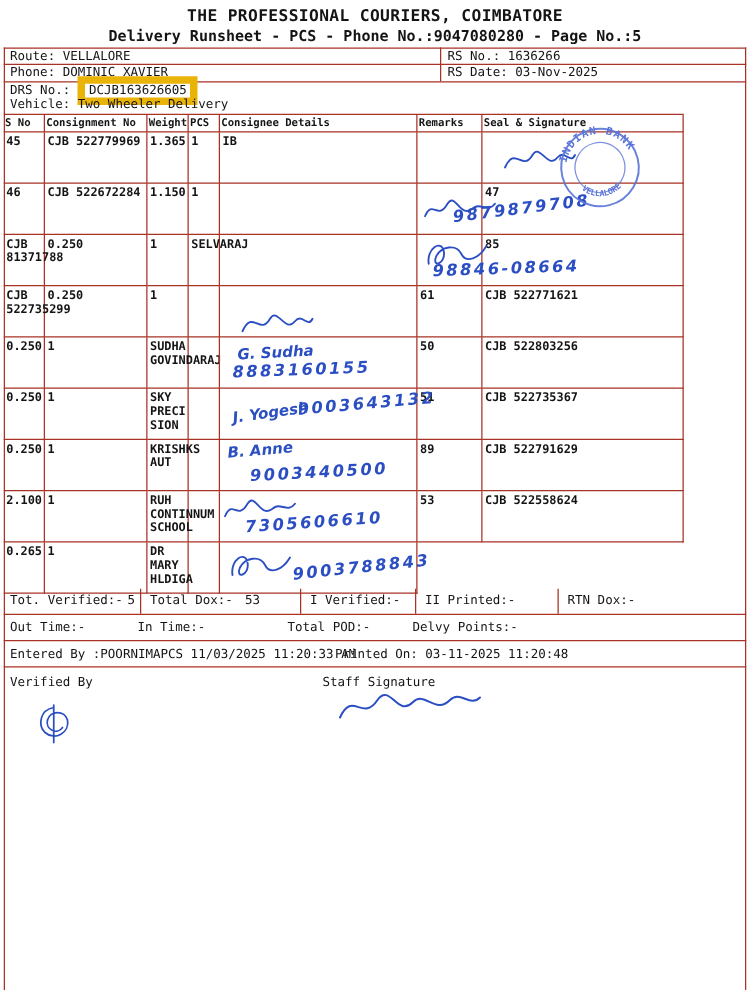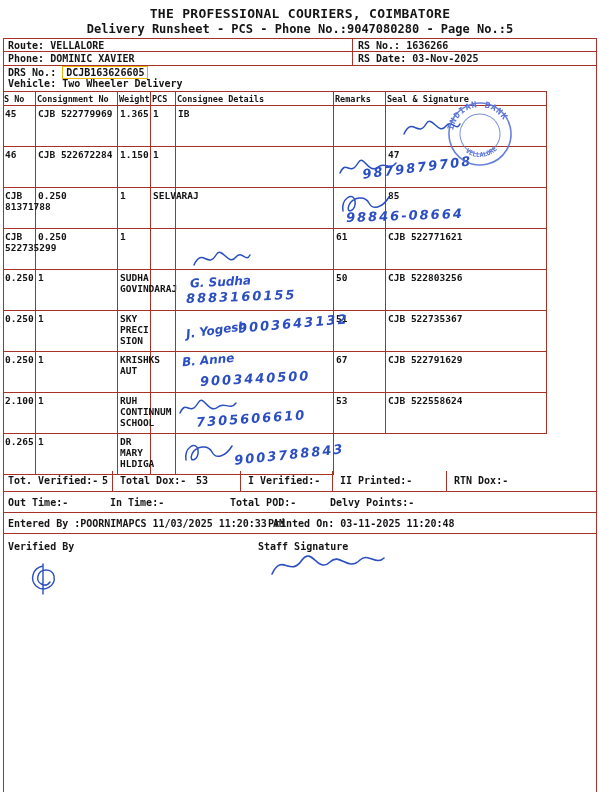--- a/index.html
+++ b/index.html
@@ -5,22 +5,22 @@
   :root{--bd:#A93226;--ink:#2B4EC2;--stamp:#5B74D8;}
   *{box-sizing:border-box;margin:0;padding:0}
   html,body{background:#dedede}
   .page{position:relative;width:600px;height:800px;background:#fff;
         font-family:"DejaVu Sans Mono","Liberation Mono",monospace;color:#141414;overflow:hidden}
   .ctr{position:absolute;left:0;width:100%;text-align:center;font-weight:bold}
   .title{top:6px;font-size:13px;letter-spacing:.3px}
   .subtitle{top:22px;font-size:12px}
   .hline{position:absolute;left:3px;width:594px;height:1px;background:var(--bd)}
   .vline{position:absolute;width:1px;background:var(--bd)}
-  .txt{position:absolute;font-size:10px;font-weight:bold;white-space:nowrap}
-  .boxed{border:1px solid #eab308;padding:0 3px}
+  .txt{position:absolute;font-size:10px;font-weight:normal;white-space:nowrap}
+  .boxed{border:6px solid #eab308;padding:0 3px}
   .grid{position:absolute;left:3px;top:91px;width:544px;display:grid;
         grid-template-columns:33px 82px 33px 25px 158px 52px 1fr;border-top:1px solid var(--bd)}
   .cell{border-right:1px solid var(--bd);border-bottom:1px solid var(--bd);
         font-weight:bold;overflow:visible}
   .hcell{height:14px;font-size:8.5px;line-height:10px;padding:2px 1px}
   .dcell{height:41px;font-size:9.5px;position:relative;padding:2px 2px}
   .seal{padding:0}
   .hand{position:absolute;color:var(--ink);font-family:"DejaVu Sans",sans-serif;
         font-style:italic;white-space:nowrap;pointer-events:none;z-index:2}
   .hand-name{font-size:12px}
@@ -146,21 +146,21 @@
       <div class="cell dcell">51</div>
       <div class="cell dcell">CJB 522735367</div>
       <div class="cell dcell">0.250</div>
       <div class="cell dcell">1</div>
       <div class="cell dcell">KRISHKS AUT</div>
       <div class="cell dcell"></div>
       <div class="cell dcell seal">
         <span class="hand hand-name" style="left: 6px; top: 1px; transform: rotate(-5deg);">B. Anne</span>
         <span class="hand hand-phone" style="left: 24px; top: 19px; transform: rotate(-3deg);">9003440500</span>
       </div>
-      <div class="cell dcell">67</div>
+      <div class="cell dcell">89</div>
       <div class="cell dcell">CJB 522791629</div>
       <div class="cell dcell">2.100</div>
       <div class="cell dcell">1</div>
       <div class="cell dcell">RUH CONTINNUM SCHOOL</div>
       <div class="cell dcell"></div>
       <div class="cell dcell seal">
         <span class="scr" style="left: 2px; top: 2px;">
           <svg width="60" height="26" viewBox="0 0 60 26">
             <path d="M2,18 C8,4 12,22 20,8 C26,-2 30,20 40,12 C46,6 52,16 58,8" fill="none" stroke="var(--ink)" stroke-width="1.5" stroke-linecap="round"></path>
           </svg>

